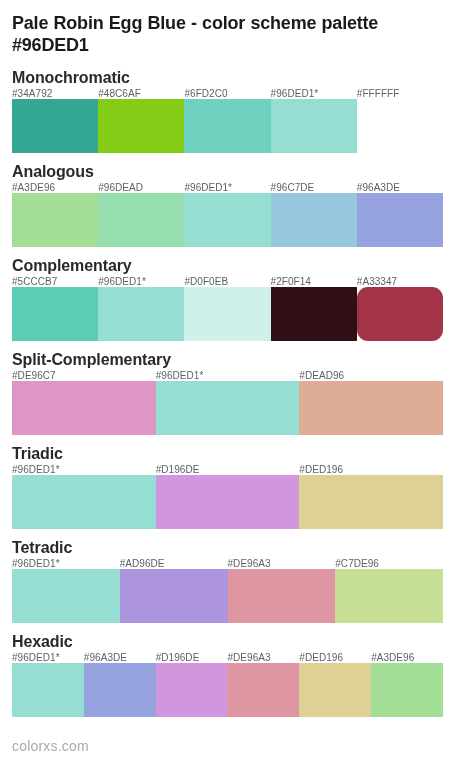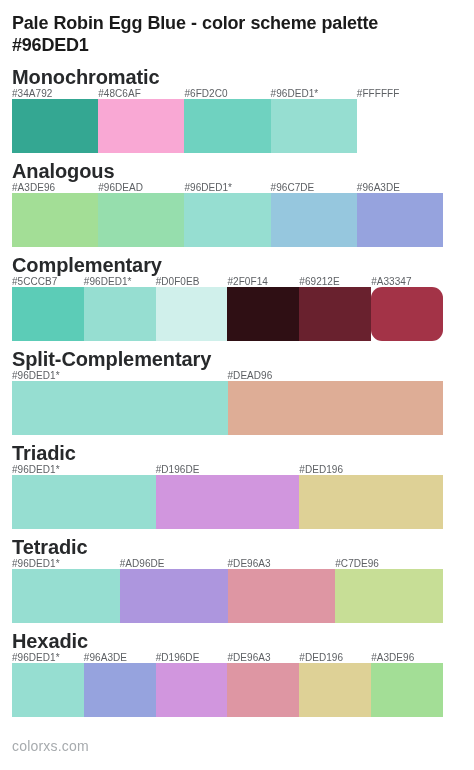--- a/index.html
+++ b/index.html
@@ -29,21 +29,21 @@
     letter-spacing: -0.2px;
     padding-top: 12px;
     margin: 0 0 13px 0;
     max-width: 420px;
     word-spacing: 0.5px;
   }
   .scheme-section {
     margin-bottom: 0;
   }
   .scheme-heading {
-    font-size: 20px;
+    font-size: 16px;
     line-height: 17px;
     font-weight: bold;
     color: #27292b;
     letter-spacing: -0.1px;
     margin: 0 0 2px 0;
   }
   .swatch-row {
     display: flex;
     width: 431px;
     height: 54px;
@@ -86,21 +86,21 @@
   <h1 class="page-title">Pale Robin Egg Blue - color scheme palette #96DED1</h1>
 
   <div id="schemes-container">
       <div class="scheme-section">
         <div class="scheme-heading">Monochromatic</div>
         <div class="label-pad"></div>
         <div class="swatch-row">
           <div class="swatch" style="background: rgb(52, 167, 146);">
             <div class="swatch-label">#34A792</div>
           </div>
-          <div class="swatch" style="background: #f9a8d4;">
+          <div class="swatch" style="background: #84cc16;">
             <div class="swatch-label">#48C6AF</div>
           </div>
           <div class="swatch" style="background: rgb(111, 210, 192);">
             <div class="swatch-label">#6FD2C0</div>
           </div>
           <div class="swatch" style="background: rgb(150, 222, 209);">
             <div class="swatch-label">#96DED1*</div>
           </div>
           <div class="swatch" style="background: rgb(255, 255, 255);">
             <div class="swatch-label">#FFFFFF</div>
@@ -139,33 +139,33 @@
           </div>
           <div class="swatch" style="background: rgb(150, 222, 209);">
             <div class="swatch-label">#96DED1*</div>
           </div>
           <div class="swatch" style="background: rgb(208, 240, 235);">
             <div class="swatch-label">#D0F0EB</div>
           </div>
           <div class="swatch" style="background: rgb(47, 15, 20);">
             <div class="swatch-label">#2F0F14</div>
           </div>
-          <div class="swatch" style="background: rgb(105, 33, 46);">
-            <div class="swatch-label">#69212E</div>
-          </div>
           <div class="swatch" style="background: rgb(163, 51, 71); border-radius: 11px;">
             <div class="swatch-label">#A33347</div>
           </div>
         </div>
         <div class="section-gap"></div>
       </div>
       <div class="scheme-section">
         <div class="scheme-heading">Split-Complementary</div>
         <div class="label-pad"></div>
         <div class="swatch-row">
+          <div class="swatch" style="background: rgb(222, 150, 199);">
+            <div class="swatch-label">#DE96C7</div>
+          </div>
           <div class="swatch" style="background: rgb(150, 222, 209);">
             <div class="swatch-label">#96DED1*</div>
           </div>
           <div class="swatch" style="background: rgb(222, 173, 150);">
             <div class="swatch-label">#DEAD96</div>
           </div>
         </div>
         <div class="section-gap"></div>
       </div>
       <div class="scheme-section">

